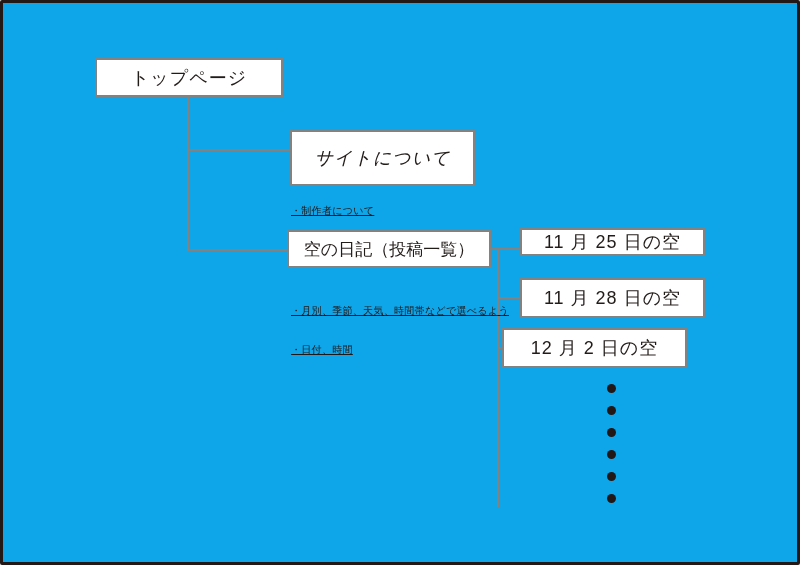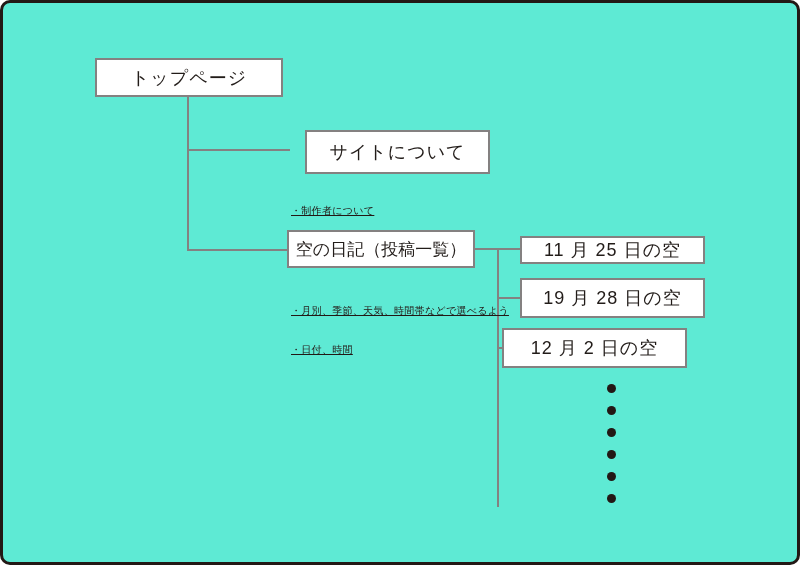--- a/index.html
+++ b/index.html
@@ -1,18 +1,18 @@
 <!DOCTYPE html>
 <html><head>
 <meta charset="utf-8">
 <style>
   html,body{margin:0;padding:0;background:#fff;}
   .stage{
     position:relative;width:800px;height:565px;box-sizing:border-box;
-    background:#5eead4;border:3px solid #231815;border-radius:10px;overflow:hidden;
+    background:#0ea5e9;border:3px solid #231815;border-radius:2px;overflow:hidden;
     font-family:"Liberation Sans","DejaVu Sans",sans-serif;color:#231815;
   }
   .node{
     position:absolute;box-sizing:border-box;background:#fff;
     border:2px solid #848181;display:flex;align-items:center;justify-content:center;
   }
   .node .label{
     font-size:18px;letter-spacing:1px;white-space:nowrap;color:#221c19;
   }
   .node.diary .label{font-size:17px;letter-spacing:0;}
@@ -21,23 +21,23 @@
     position:absolute;font-size:10px;line-height:13px;color:#231815;
     letter-spacing:0.3px;white-space:pre;
   }
   .notes div{white-space:pre;text-decoration:underline;}
   .dots{
     position:absolute;display:flex;flex-direction:column;gap:13px;
   }
   .dot{width:9px;height:9px;border-radius:50%;background:#231815;}
   
   .node.top   {left:92px;  top:55px;  width:188px; height:39px;}
-  .node.about {left:302px; top:127px; width:185px; height:44px;}
-  .node.diary {left:284px; top:227px; width:188px; height:38px;}
-  .node.post0 {left:517px; top:233px; width:185px; height:28px;}
+  .node.about {left:287px; top:127px; width:185px; height:56px;font-style:italic;}
+  .node.diary {left:284px; top:227px; width:204px; height:38px;}
+  .node.post0 {left:517px; top:225px; width:185px; height:28px;}
   .node.post1 {left:517px; top:275px; width:185px; height:40px;}
   .node.post2 {left:499px; top:325px; width:185px; height:40px;}
   
   .line.v-root   {left:184px; top:94px;  width:2px;  height:154px;}
   .line.h-about  {left:184px; top:146px; width:103px;height:2px;}
   .line.h-diary  {left:184px; top:246px; width:100px;height:2px;}
   .line.h-posts  {left:470px; top:245px; width:47px; height:2px;}
   .line.v-posts  {left:494px; top:245px; width:2px;  height:259px;}
   .line.h-post1  {left:496px; top:294px; width:21px; height:2px;}
   .line.h-post2  {left:496px; top:344px; width:21px; height:2px;}
@@ -75,21 +75,21 @@
   </div>
   <div class="notes diary-notes">
     <div>・月別、季節、天気、時間帯などで選べるよう</div>
     <div>・日付、時間</div>
   </div>
 
   <div class="node post0">
     <span class="label">11 月 25 日の空</span>
   </div>
   <div class="node post1">
-    <span class="label">19 月 28 日の空</span>
+    <span class="label">11 月 28 日の空</span>
   </div>
   <div class="node post2">
     <span class="label">12 月 2 日の空</span>
   </div>
 
   <div class="dots">
       <div class="dot"></div>
       <div class="dot"></div>
       <div class="dot"></div>
       <div class="dot"></div>

